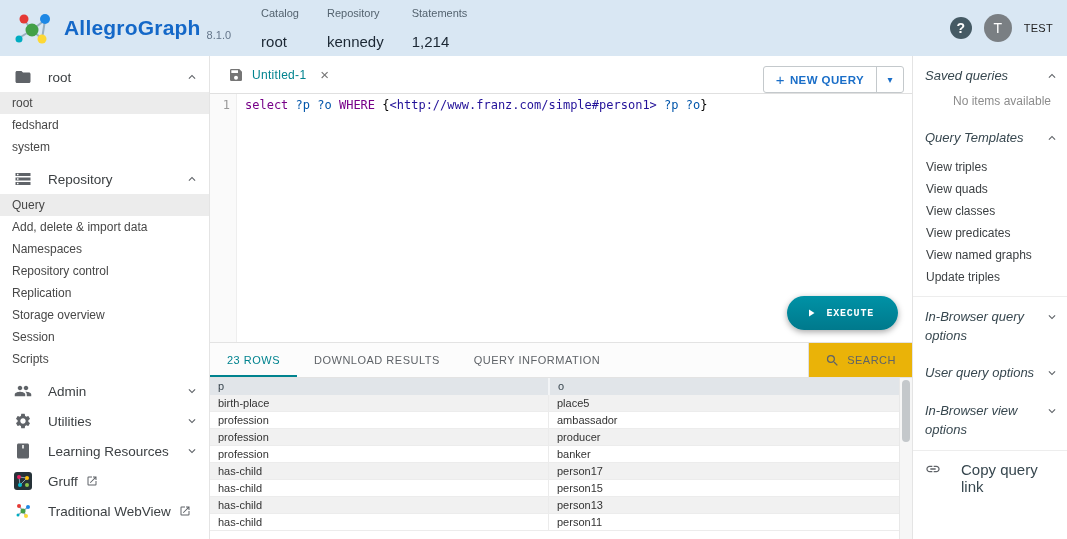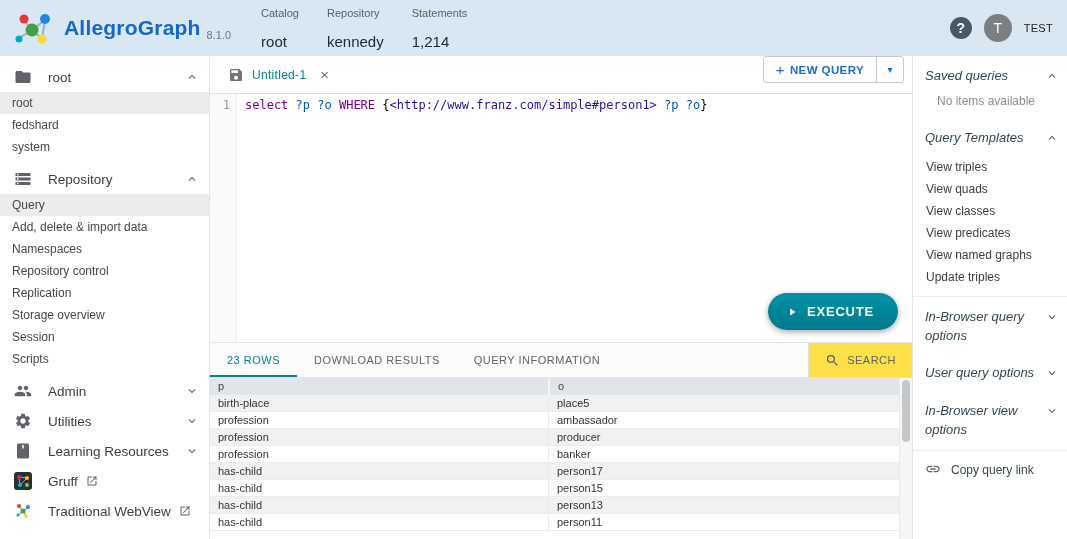--- a/index.html
+++ b/index.html
@@ -25,63 +25,63 @@
   .side-section { display:flex; align-items:center; height:30px; padding:0 10px 0 14px; font-size:13.5px; color:#3c4043; cursor:pointer; }
   .side-section .sicon { width:20px; display:flex; margin-right:14px; }
   .side-section .chev { margin-left:auto; display:flex; }
   .side-item { height:22px; display:flex; align-items:center; padding-left:12px; font-size:12px; color:#474747; cursor:pointer; }
   .side-item.selected { background:#ececec; }
   .ext { margin-left:8px; display:flex; }
   .mt { margin-top:6px; }
 
   
   .main { position:absolute; top:56px; left:210px; right:155px; bottom:0; display:flex; flex-direction:column; background:#fff; }
-  .tabbar { height:38px; border-bottom:1px solid #e0e0e0; display:flex; align-items:flex-start; padding-right:8px; flex:0 0 auto;gap:32px; }
+  .tabbar { height:38px; border-bottom:1px solid #e0e0e0; display:flex; align-items:flex-end; padding-right:8px; flex:0 0 auto;gap:32px; }
   .tab { display:flex; align-items:center; gap:8px; padding:0 12px 0 18px; height:100%; cursor:pointer; }
   .tab-title { font-size:12px; color:#00838f; font-weight:500; letter-spacing:.3px; }
   .tab-close { color:#757575; font-size:15px; margin-left:6px; cursor:pointer; line-height:1; }
   .newquery { margin-left:auto; display:flex; align-items:stretch; height:27px; border:1px solid #c4c9cc; border-radius:3px; overflow:hidden; background:#fff; cursor:pointer; }
   .nq-main { display:flex; align-items:center; gap:5px; padding:0 12px; color:#1a6ec8; font-size:11.5px; font-weight:bold; letter-spacing:.4px; }
   .nq-plus { font-size:15px; font-weight:normal; margin-top:-1px; }
   .nq-div { width:1px; background:#c4c9cc; }
   .nq-caret { width:26px; display:flex; align-items:center; justify-content:center; color:#1a6ec8; font-size:10px; }
 
   .editor { height:248px; flex:0 0 auto; position:relative; display:flex; font-family:"DejaVu Sans Mono", monospace; font-size:12px; }
   .gutter { width:27px; background:#fafafa; border-right:1px solid #eee; color:#999; text-align:right; padding:4px 6px 0 0; }
   .codeline { padding:4px 0 0 8px; white-space:pre; cursor:text; flex:1; }
   .cm-kw { color:#770088; } .cm-var { color:#0055aa; } .cm-atom { color:#221199; } .cm-plain { color:#000; }
-  .execute { position:absolute; right:14px; bottom:12px; display:flex; align-items:center; gap:9px; background:linear-gradient(180deg,#0092a6,#00798c); color:#fff; border:none; border-radius:19px; padding:11px 24px 11px 18px; font-size:13px; font-weight:bold; letter-spacing:.8px; box-shadow:0 2px 6px rgba(0,0,0,.35); cursor:pointer; font-family:Liberation Sans, sans-serif; }
+  .execute { position:absolute; right:14px; bottom:12px; display:flex; align-items:center; gap:9px; background:linear-gradient(180deg,#0092a6,#00798c); color:#fff; border:none; border-radius:19px; padding:11px 24px 11px 18px; font-size:10px; font-weight:bold; letter-spacing:.8px; box-shadow:0 2px 6px rgba(0,0,0,.35); cursor:pointer; font-family:Liberation Mono, monospace; }
 
   .resultbar { height:36px; border-top:1px solid #e3e3e3; border-bottom:1px solid #e3e3e3; display:flex; align-items:stretch; background:#fcfcfc; flex:0 0 auto; }
   .rtab { display:flex; align-items:center; padding:0 17px; font-size:11px; letter-spacing:.5px; color:#5f6368; cursor:pointer; }
   .rtab.active { color:#00838f; box-shadow:inset 0 -2px 0 #00838f; }
-  .searchbtn { margin-left:auto; display:flex; align-items:center; gap:7px; padding:0 16px; border-left:1px solid #e0e0e0; background:#fde047; color:#5f6368; font-size:11px; letter-spacing:.5px; cursor:pointer; }
+  .searchbtn { margin-left:auto; display:flex; align-items:center; gap:7px; padding:0 16px; border-left:1px solid #e0e0e0; background:#eab308; color:#5f6368; font-size:11px; letter-spacing:.5px; cursor:pointer; }
 
   .table { flex:1; position:relative; overflow:hidden; font-size:11px; }
   .thead { display:flex; height:17px; background:#e1e5e9; color:#39464f; }
   .th { padding:2px 8px; }
   .th-p { width:338px; }
   .th-o { flex:1; border-left:2px solid #f2f4f6; }
   .tbody .trow { display:flex; height:17px; align-items:center; border-bottom:1px solid #ececec; color:#333; }
   .tbody .trow:nth-child(odd) { background:#f1f1f1; }
   .td { padding:0 8px; overflow:hidden; white-space:nowrap; }
   .td-p { width:338px; }
   .td-o { flex:1; border-left:1px solid #ebebeb; align-self:stretch; display:flex; align-items:center; }
   .vscroll { position:absolute; top:0; right:0; bottom:0; width:13px; background:#f6f6f6; border-left:1px solid #e8e8e8; }
   .vthumb { position:absolute; top:2px; left:2px; width:8px; height:62px; background:#c4c8cb; border-radius:4px; cursor:pointer; }
 
   
   .rpanel { position:absolute; top:56px; right:0; width:155px; bottom:0; background:#fff; border-left:1px solid #e4e4e4; overflow:hidden; }
   .rp-header { display:flex; align-items:flex-start; justify-content:space-between; padding:11px 8px 8px 12px; font-size:13px; color:#37474f; cursor:pointer; }
   .rp-header .rlabel { max-width:110px; line-height:1.45;font-style:italic; }
   .rp-header .chev { display:flex; margin-top:2px; }
-  .rp-empty { font-size:12px; color:#8c8c8c; padding:0 0 10px 24px; }
+  .rp-empty { font-size:12px; color:#8c8c8c; padding:0 0 10px 24px;text-align:center; }
   .rp-item { font-size:12px; color:#3c4043; padding:4px 12px 4px 13px; cursor:pointer; }
   .sep { border-top:1px solid #ededed; margin-top:8px; }
-  .copylink { display:flex; align-items:flex-end; gap:10px; padding:10px 12px; font-size:12px; color:#37474f; border-top:1px solid #ededed; margin-top:2px; cursor:pointer; }
+  .copylink { display:flex; align-items:flex-start; gap:20px; padding:10px 12px; font-size:15px; color:#37474f; border-top:1px solid #ededed; margin-top:2px; cursor:pointer; }
 </style>
 </head>
 <body>
 
 <div class="app">
 
   <div class="header">
     <div class="logo-group">
       <svg width="46" height="40" viewBox="0 0 46 40">
         <g stroke="#9ab0c0" stroke-width="2">

